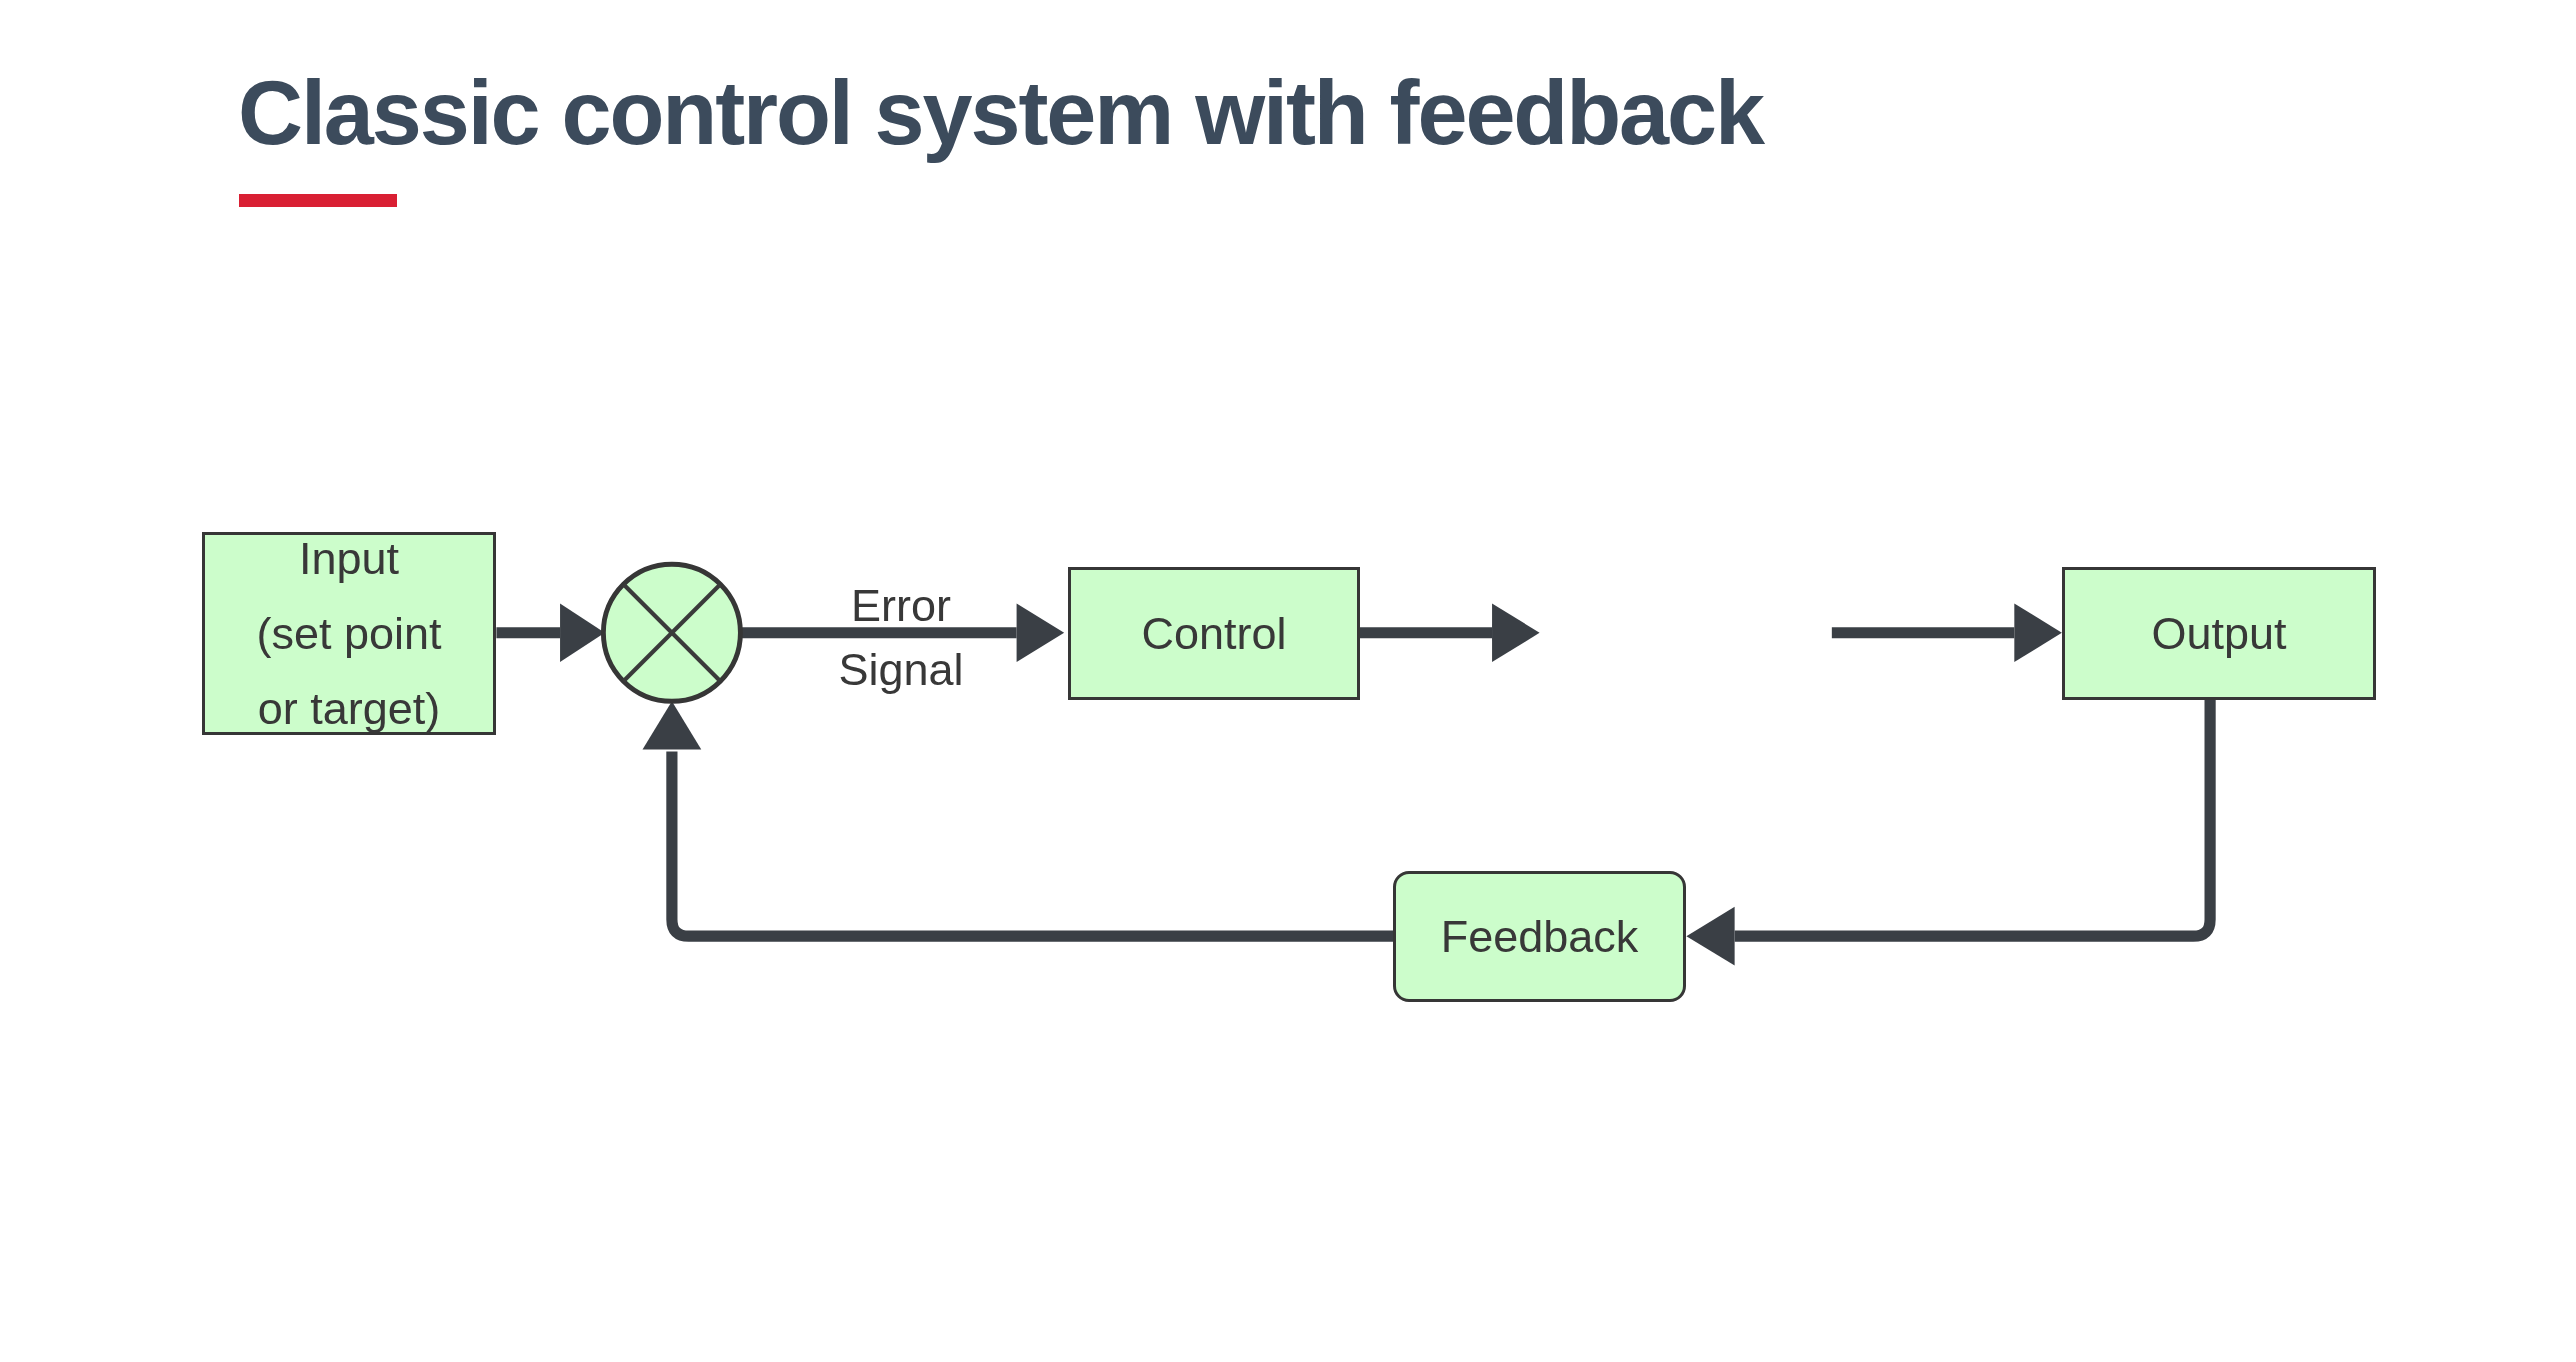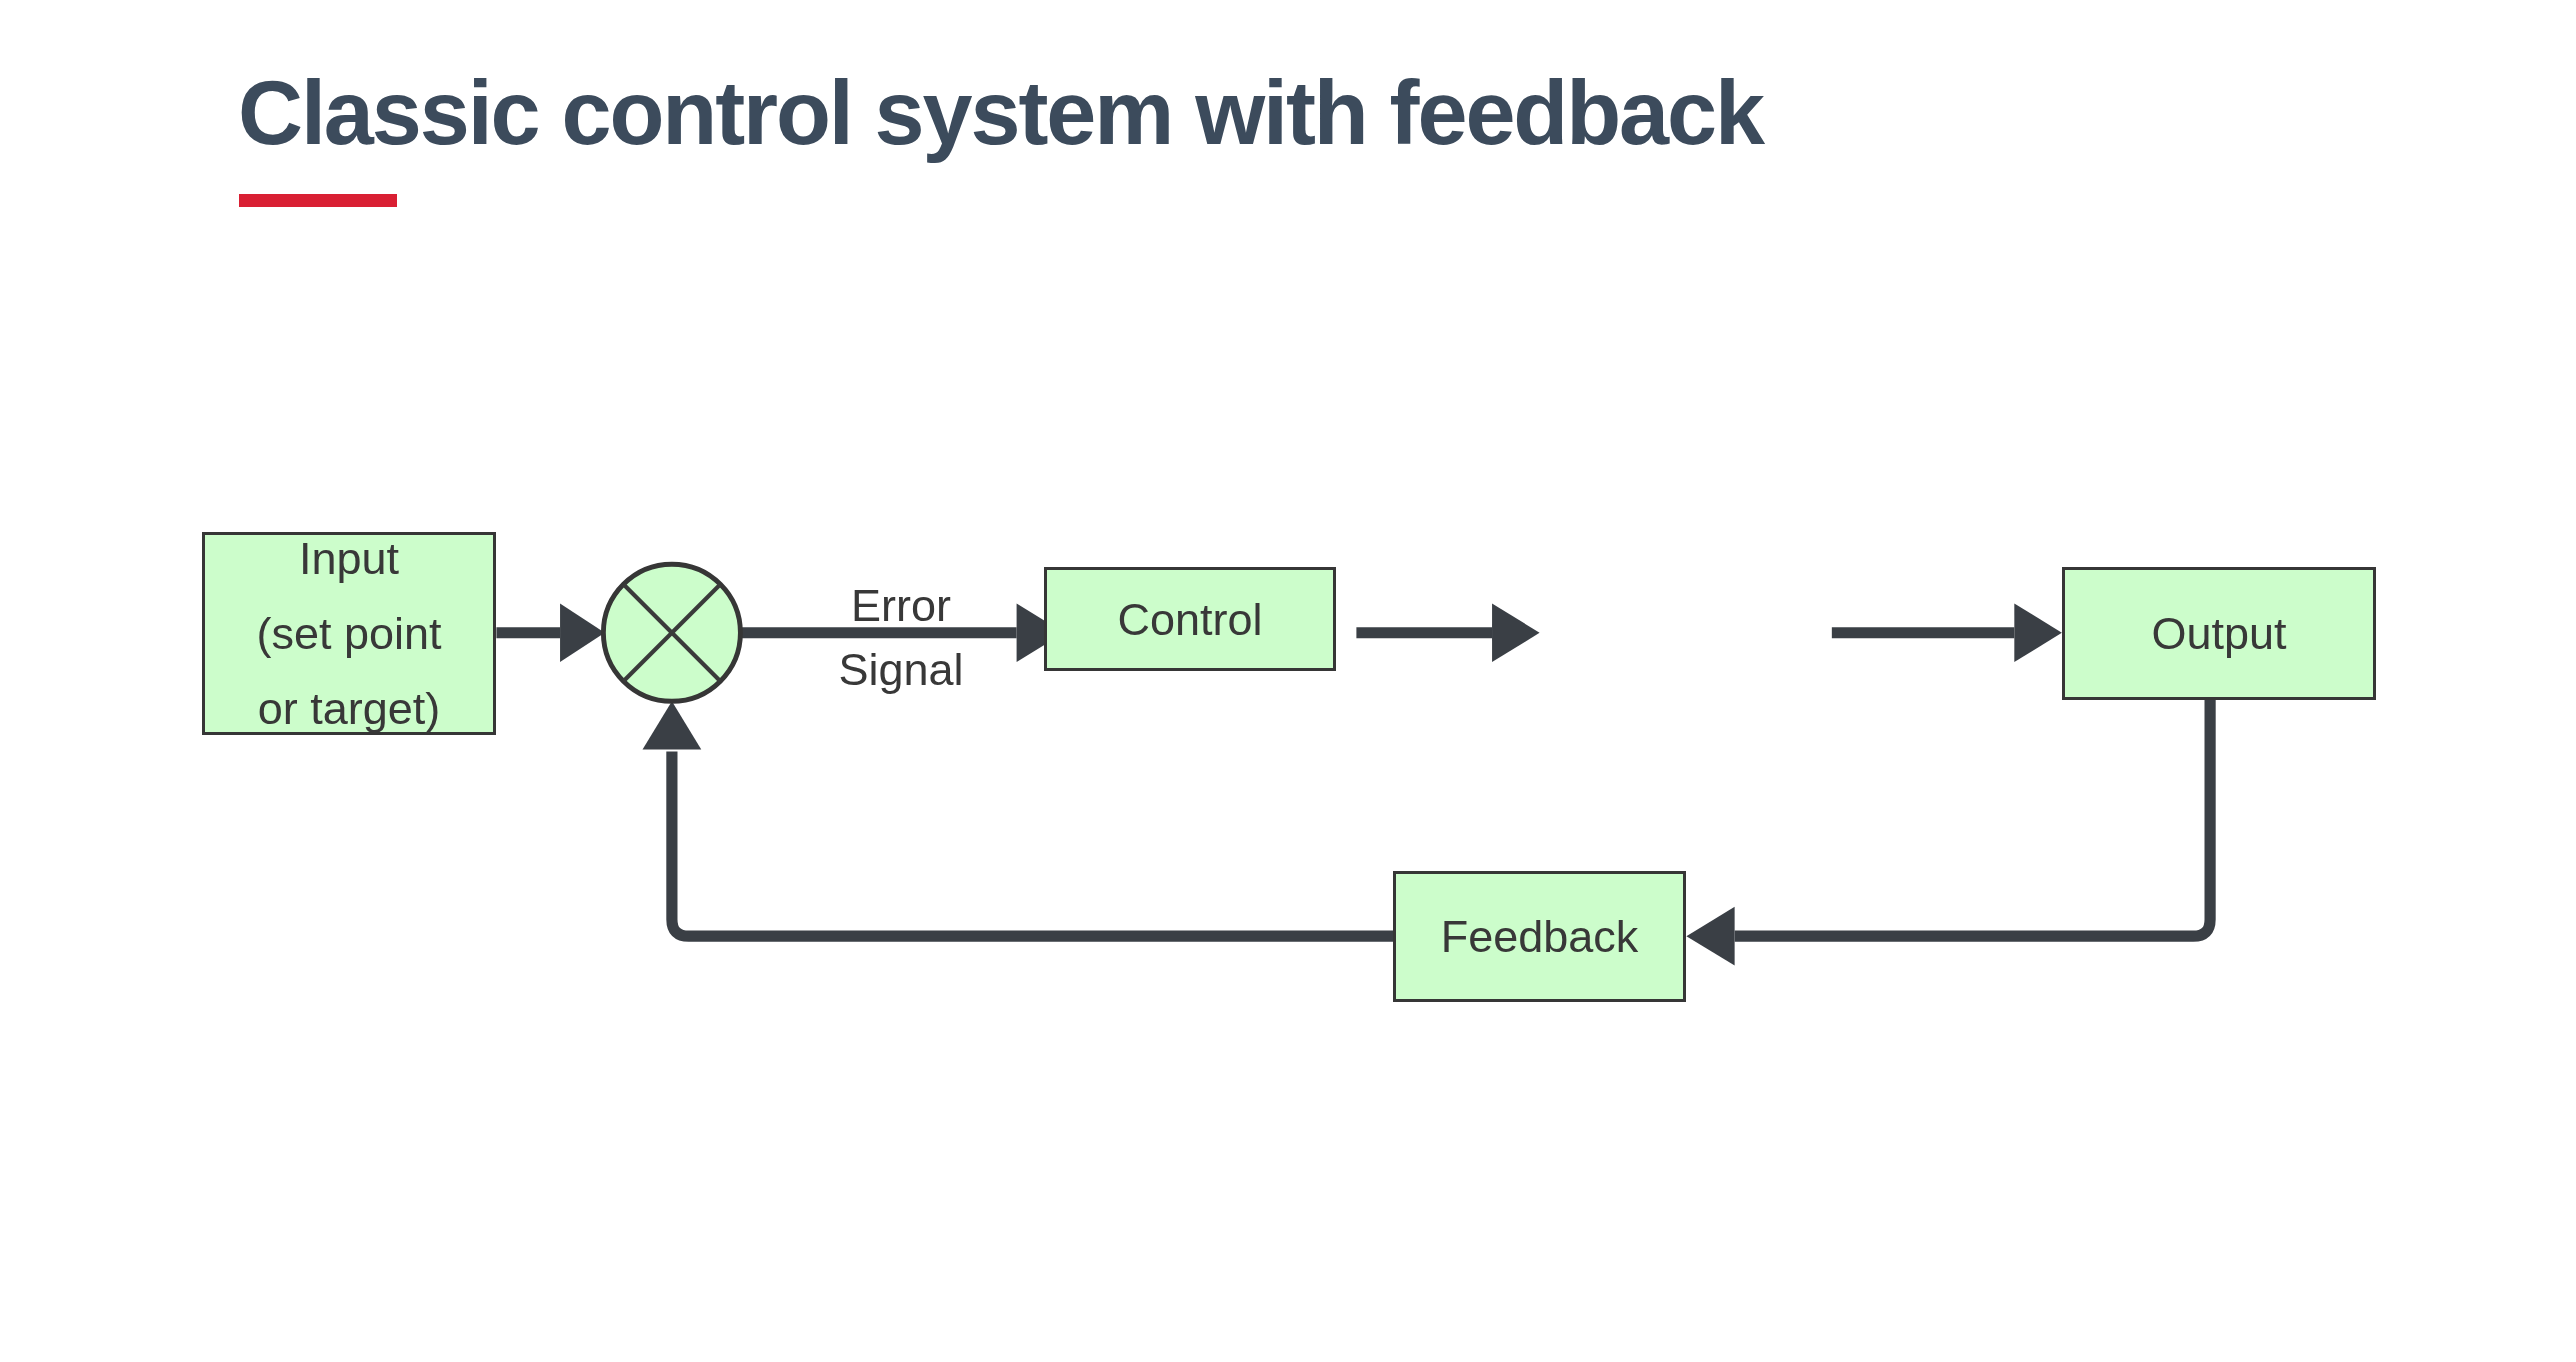--- a/index.html
+++ b/index.html
@@ -54,24 +54,24 @@
     justify-content: center;
     text-align: center;
   }
   .node-label {
     font-size: 45px;
     line-height: 75px;
     color: #383838;
     white-space: pre-line;
   }
   .box-input    { left: 178px;  top: 532px;  width: 294px; height: 203px; }
-  .box-control  { left: 1020px; top: 567px;  width: 292px; height: 104px; }
+  .box-control  { left: 1044px; top: 567px;  width: 292px; height: 133px; }
   .box-process  { left: 1516px; top: 567px;  width: 292px; height: 133px; }
   .box-output   { left: 2038px; top: 567px;  width: 314px; height: 133px; }
-  .box-feedback { left: 1369px; top: 871px; width: 293px; height: 131px; }
+  .box-feedback { left: 1369px; top: 871px; width: 293px; height: 131px; border-radius: 16px; }
   .edge-label {
     position: absolute;
     left: 765px;
     top: 574px;
     width: 224px;
     height: 129px;
     font-size: 45px;
     line-height: 64px;
     color: #383838;
     text-align: center;

